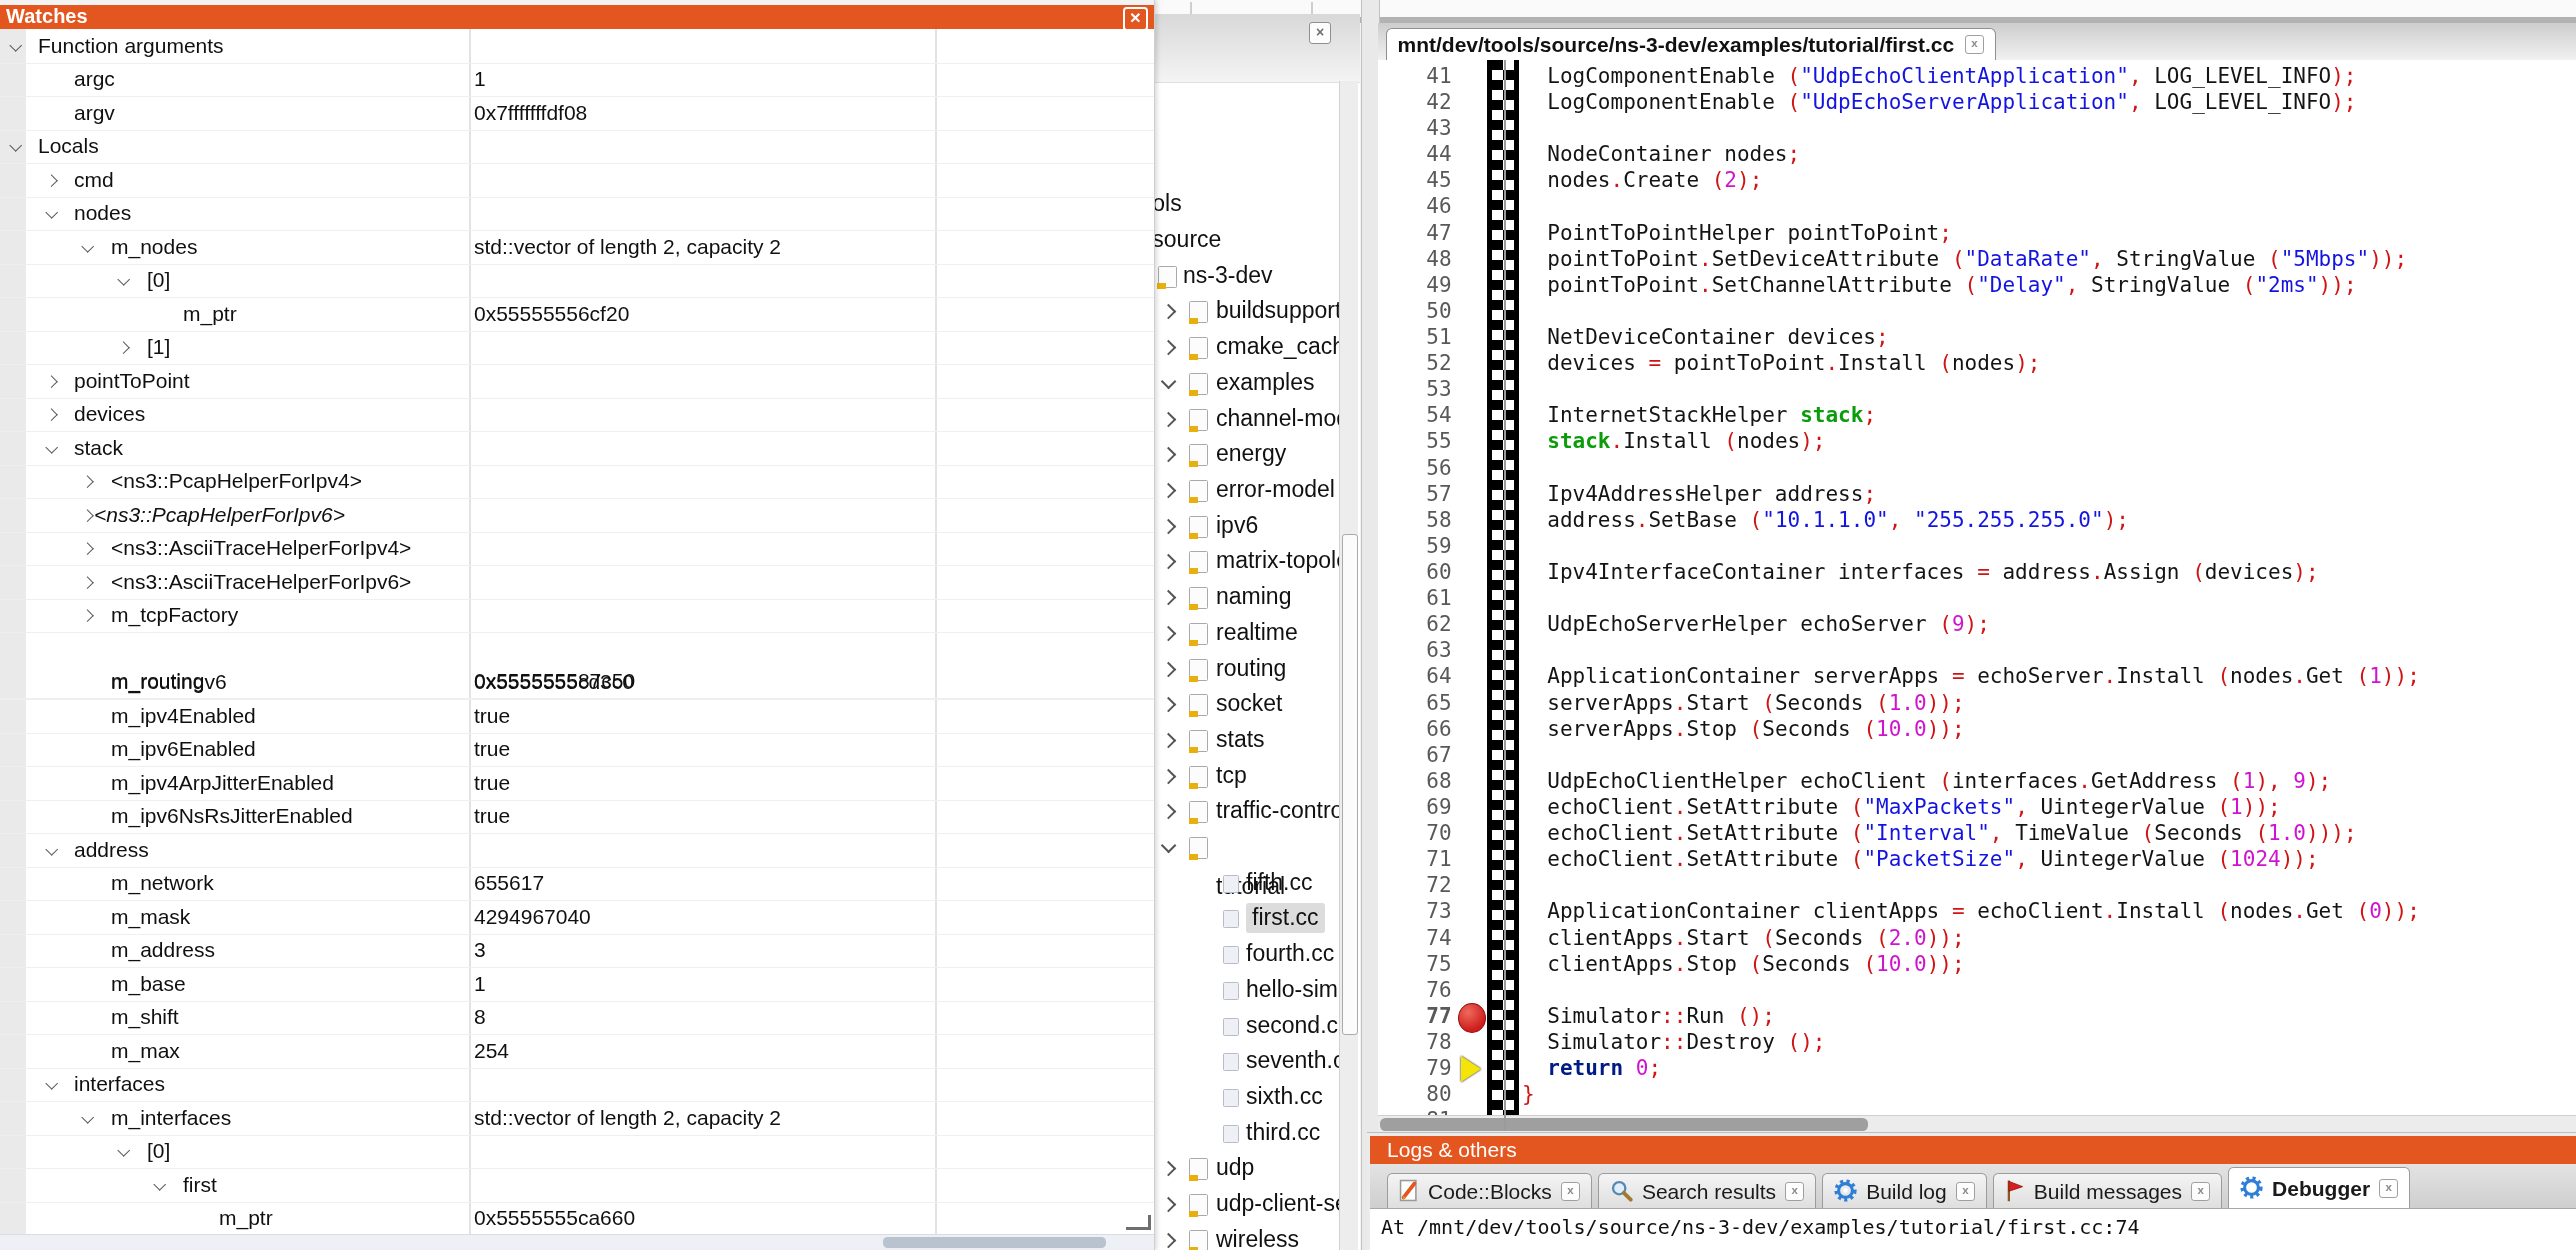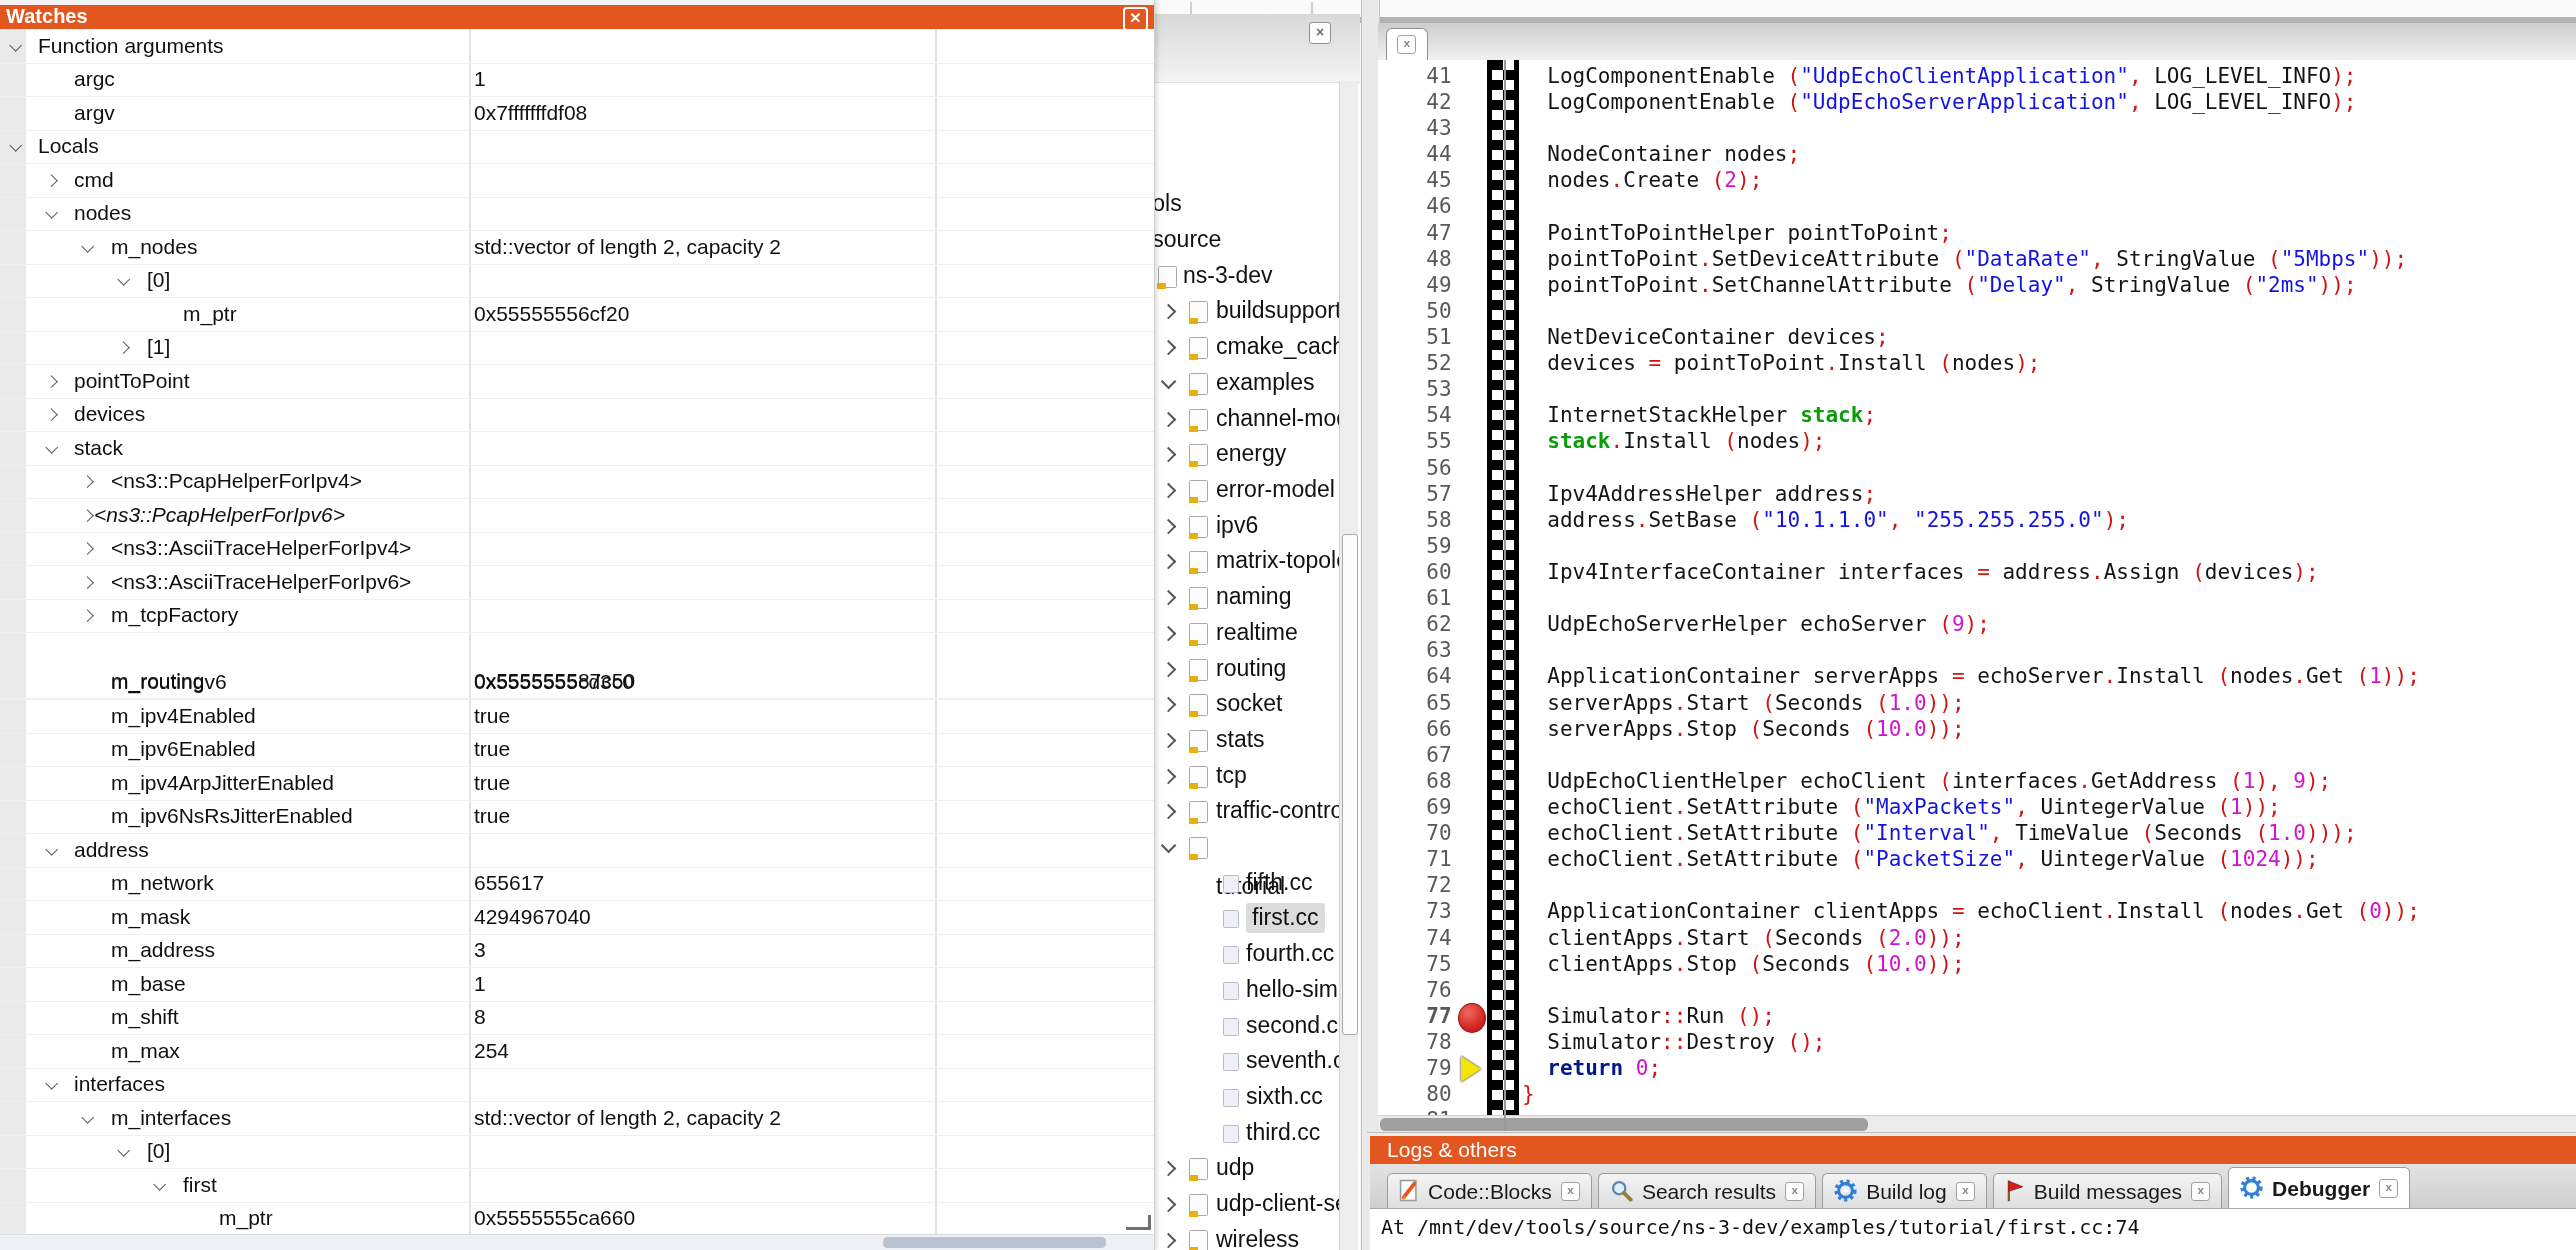--- a/index.html
+++ b/index.html
@@ -255,20 +255,21 @@
       </div>
   </div>
   <div class="abs tree-scroll">
     <div class="tree-thumb" style="top:453px;height:499px;"></div>
   </div>
 
   <div class="abs sash-v"></div>
 
   <div class="abs tabbar">
     <div class="etab">
+      <span class="etab-title">mnt/dev/tools/source/ns-3-dev/examples/tutorial/first.cc</span>
       <span class="tab-close">x</span>
     </div>
   </div>
   <div class="abs editor-bg">
     <div class="bp-strip"></div>
     <div class="fold-line"></div>
     <div id="code-rows">
         <div class="lnum" style="top: 3.8px;">41</div>
         <div class="code-line" style="top: 3.8px;"><span class="seg-p">  LogComponentEnable </span><span class="seg-r">(</span><span class="seg-s">"UdpEchoClientApplication"</span><span class="seg-r">, </span><span class="seg-p">LOG_LEVEL_INFO</span><span class="seg-r">);</span></div>
         <div class="lnum" style="top: 30px;">42</div>

